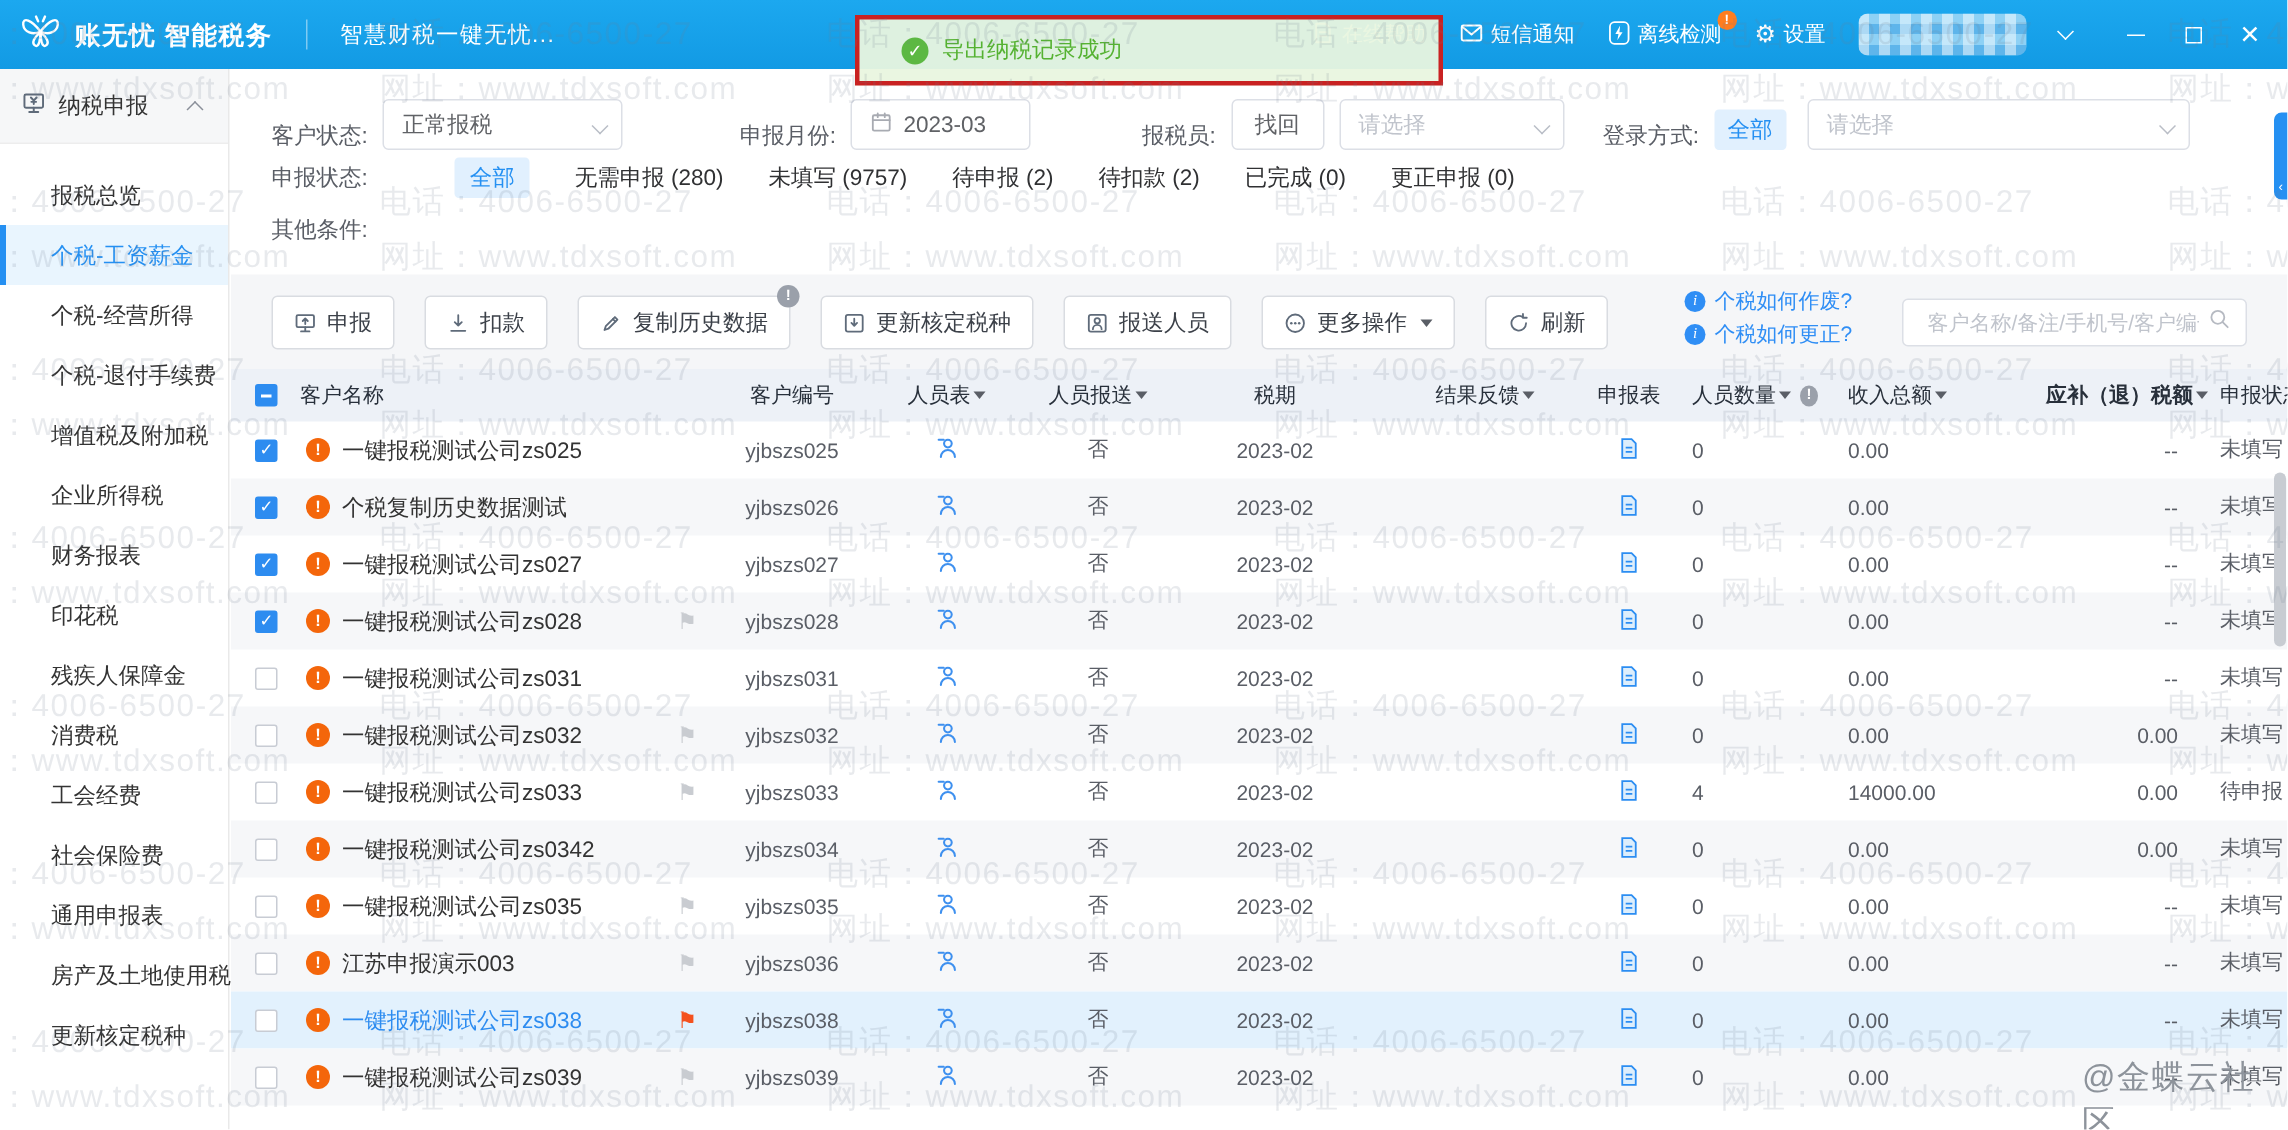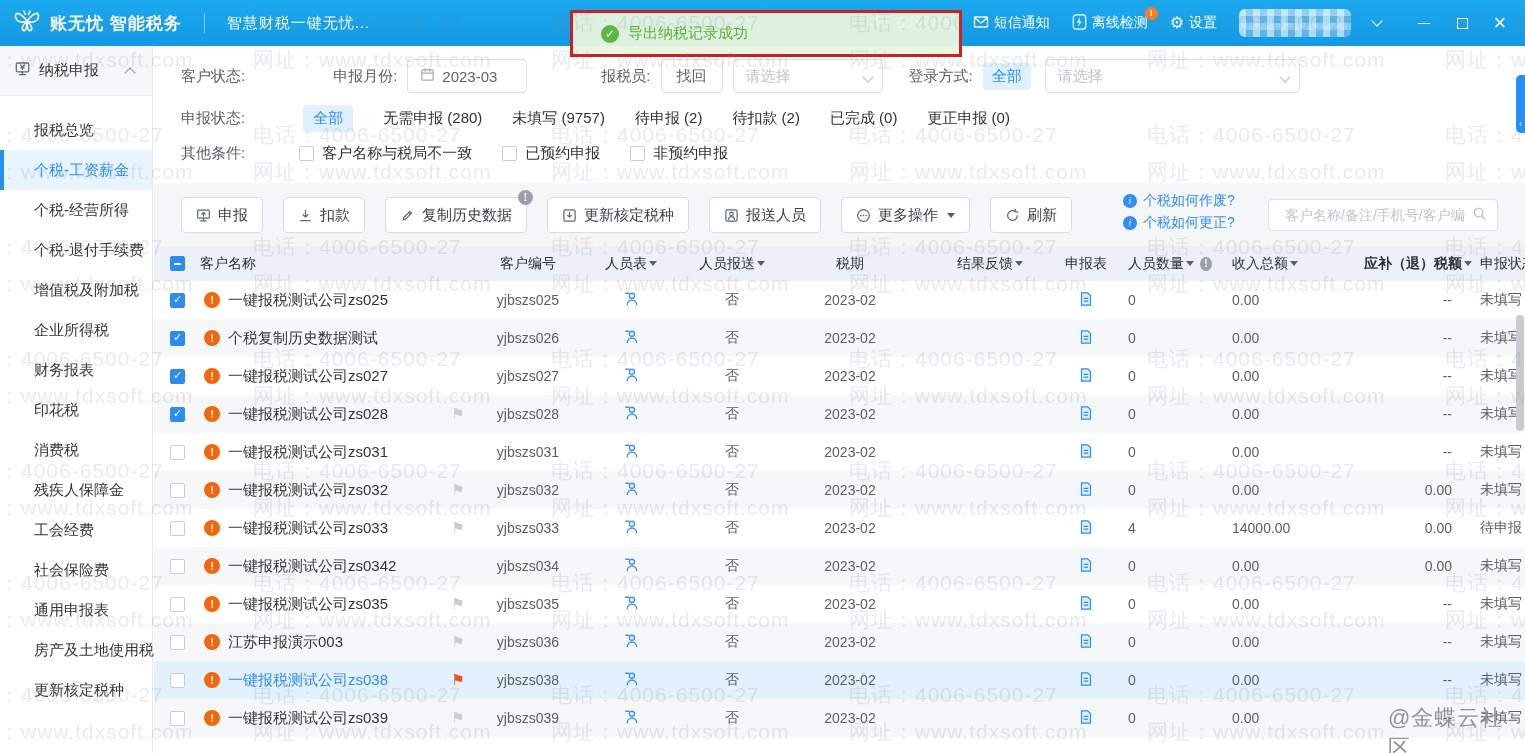--- a/index.html
+++ b/index.html
@@ -48,21 +48,21 @@
   .side-item { height:40px; display:flex; align-items:center; padding-left:34px; font-size:15px;
     color:#333; cursor:pointer; position:relative; white-space:nowrap; }
   .side-item.active { background:#e9f5fe; color:#2590f2; }
   .side-item.active::before { content:""; position:absolute; left:0; top:0; bottom:0; width:4px; background:#2590f2; }
 
   
   .main { position:absolute; left:154px; top:46px; right:0; bottom:0; background:#fff; }
 
   .filters { position:absolute; left:0; top:0; right:0; height:137px; }
   .f-row { display:flex; align-items:center; }
-  .f-row1 { height:48px; margin-top:6px; padding-left:27px; }
+  .f-row1 { height:48px; margin-top:6px; padding-left:27px;align-items:flex-end; }
   .f-row2 { height:36px; padding-left:27px; }
   .f-row3 { height:34px; padding-left:27px; }
   .f-label { font-size:15px; color:#5a5e66; margin-right:10px; white-space:nowrap; }
   .sel { height:34px; border:1px solid #dcdfe6; border-radius:4px; background:#fff; display:flex;
     align-items:center; padding:0 12px; font-size:15px; color:#606266; position:relative; }
   .sel .chev { color:#b9bdc6; position:absolute; right:10px; top:13px; }
   .sel.placeholder { color:#c0c4cc; }
   .pill { background:#e1f0fe; color:#2590f2; border-radius:3px; padding:4px 9px; font-size:15px; cursor:pointer; }
   .tabs { display:flex; align-items:center; gap:30px; margin-left:48px; }
   .tab { font-size:15px; color:#303133; cursor:pointer; white-space:nowrap; }
@@ -207,35 +207,39 @@
   </div>
   <div class="side-items" id="sidebar-items">
       <div class="side-item">报税总览</div>
       <div class="side-item active">个税-工资薪金</div>
       <div class="side-item">个税-经营所得</div>
       <div class="side-item">个税-退付手续费</div>
       <div class="side-item">增值税及附加税</div>
       <div class="side-item">企业所得税</div>
       <div class="side-item">财务报表</div>
       <div class="side-item">印花税</div>
+      <div class="side-item">残疾人保障金</div>
       <div class="side-item">消费税</div>
-      <div class="side-item">残疾人保障金</div>
       <div class="side-item">工会经费</div>
       <div class="side-item">社会保险费</div>
       <div class="side-item">通用申报表</div>
       <div class="side-item">房产及土地使用税</div>
       <div class="side-item">更新核定税种</div>
     </div>
 </div>
 
 <div class="main">
 
   <div class="filters">
     <div class="f-row f-row1">
       <span class="f-label">客户状态:</span>
+      <span class="sel" style="width:160px;">
+        <span>正常报税</span>
+          <span class="chev"></span>
+      </span>
       <span class="f-label" style="margin-left:78px;">申报月份:</span>
       <span class="sel" style="width:120px;gap:7px;">
         <span class="icn"><svg width="15" height="15" viewBox="0 0 16 16" fill="none" stroke="#a8abb2" stroke-width="1.3" stroke-linecap="round" stroke-linejoin="round">
               <rect x="2" y="3" width="12" height="11" rx="1"></rect>
               <path d="M2 6.5h12M5.5 1.8v2.6M10.5 1.8v2.6"></path>
             </svg></span>
         <span>2023-03</span>
       </span>
       <span class="f-label" style="margin-left:74px;">报税员:</span>
       <span class="sel" style="width:62px;justify-content:center;">
@@ -259,34 +263,20 @@
           <span class="tab">无需申报 (280)</span>
           <span class="tab">未填写 (9757)</span>
           <span class="tab">待申报 (2)</span>
           <span class="tab">待扣款 (2)</span>
           <span class="tab">已完成 (0)</span>
           <span class="tab">更正申报 (0)</span>
         </span>
     </div>
     <div class="f-row f-row3">
       <span class="f-label">其他条件:</span>
-      <span class="checks" id="other-checks">
-          <span class="checkline">
-            <span class="cb"></span>
-            <span>客户名称与税局不一致</span>
-          </span>
-          <span class="checkline">
-            <span class="cb"></span>
-            <span>已预约申报</span>
-          </span>
-          <span class="checkline">
-            <span class="cb"></span>
-            <span>非预约申报</span>
-          </span>
-        </span>
     </div>
   </div>
 
   <div class="toolstrip">
     <div class="toolbtns" id="toolbar-buttons">
         <button class="tbtn">
           <span class="icn">
             <svg width="15" height="15" viewBox="0 0 16 16" fill="none" stroke="#5f6b7a" stroke-width="1.3" stroke-linecap="round" stroke-linejoin="round">
               <rect x="1.8" y="2.2" width="12.4" height="8.6" rx="1"></rect>
               <path d="M8 10.8v3M5 13.8h6"></path>

